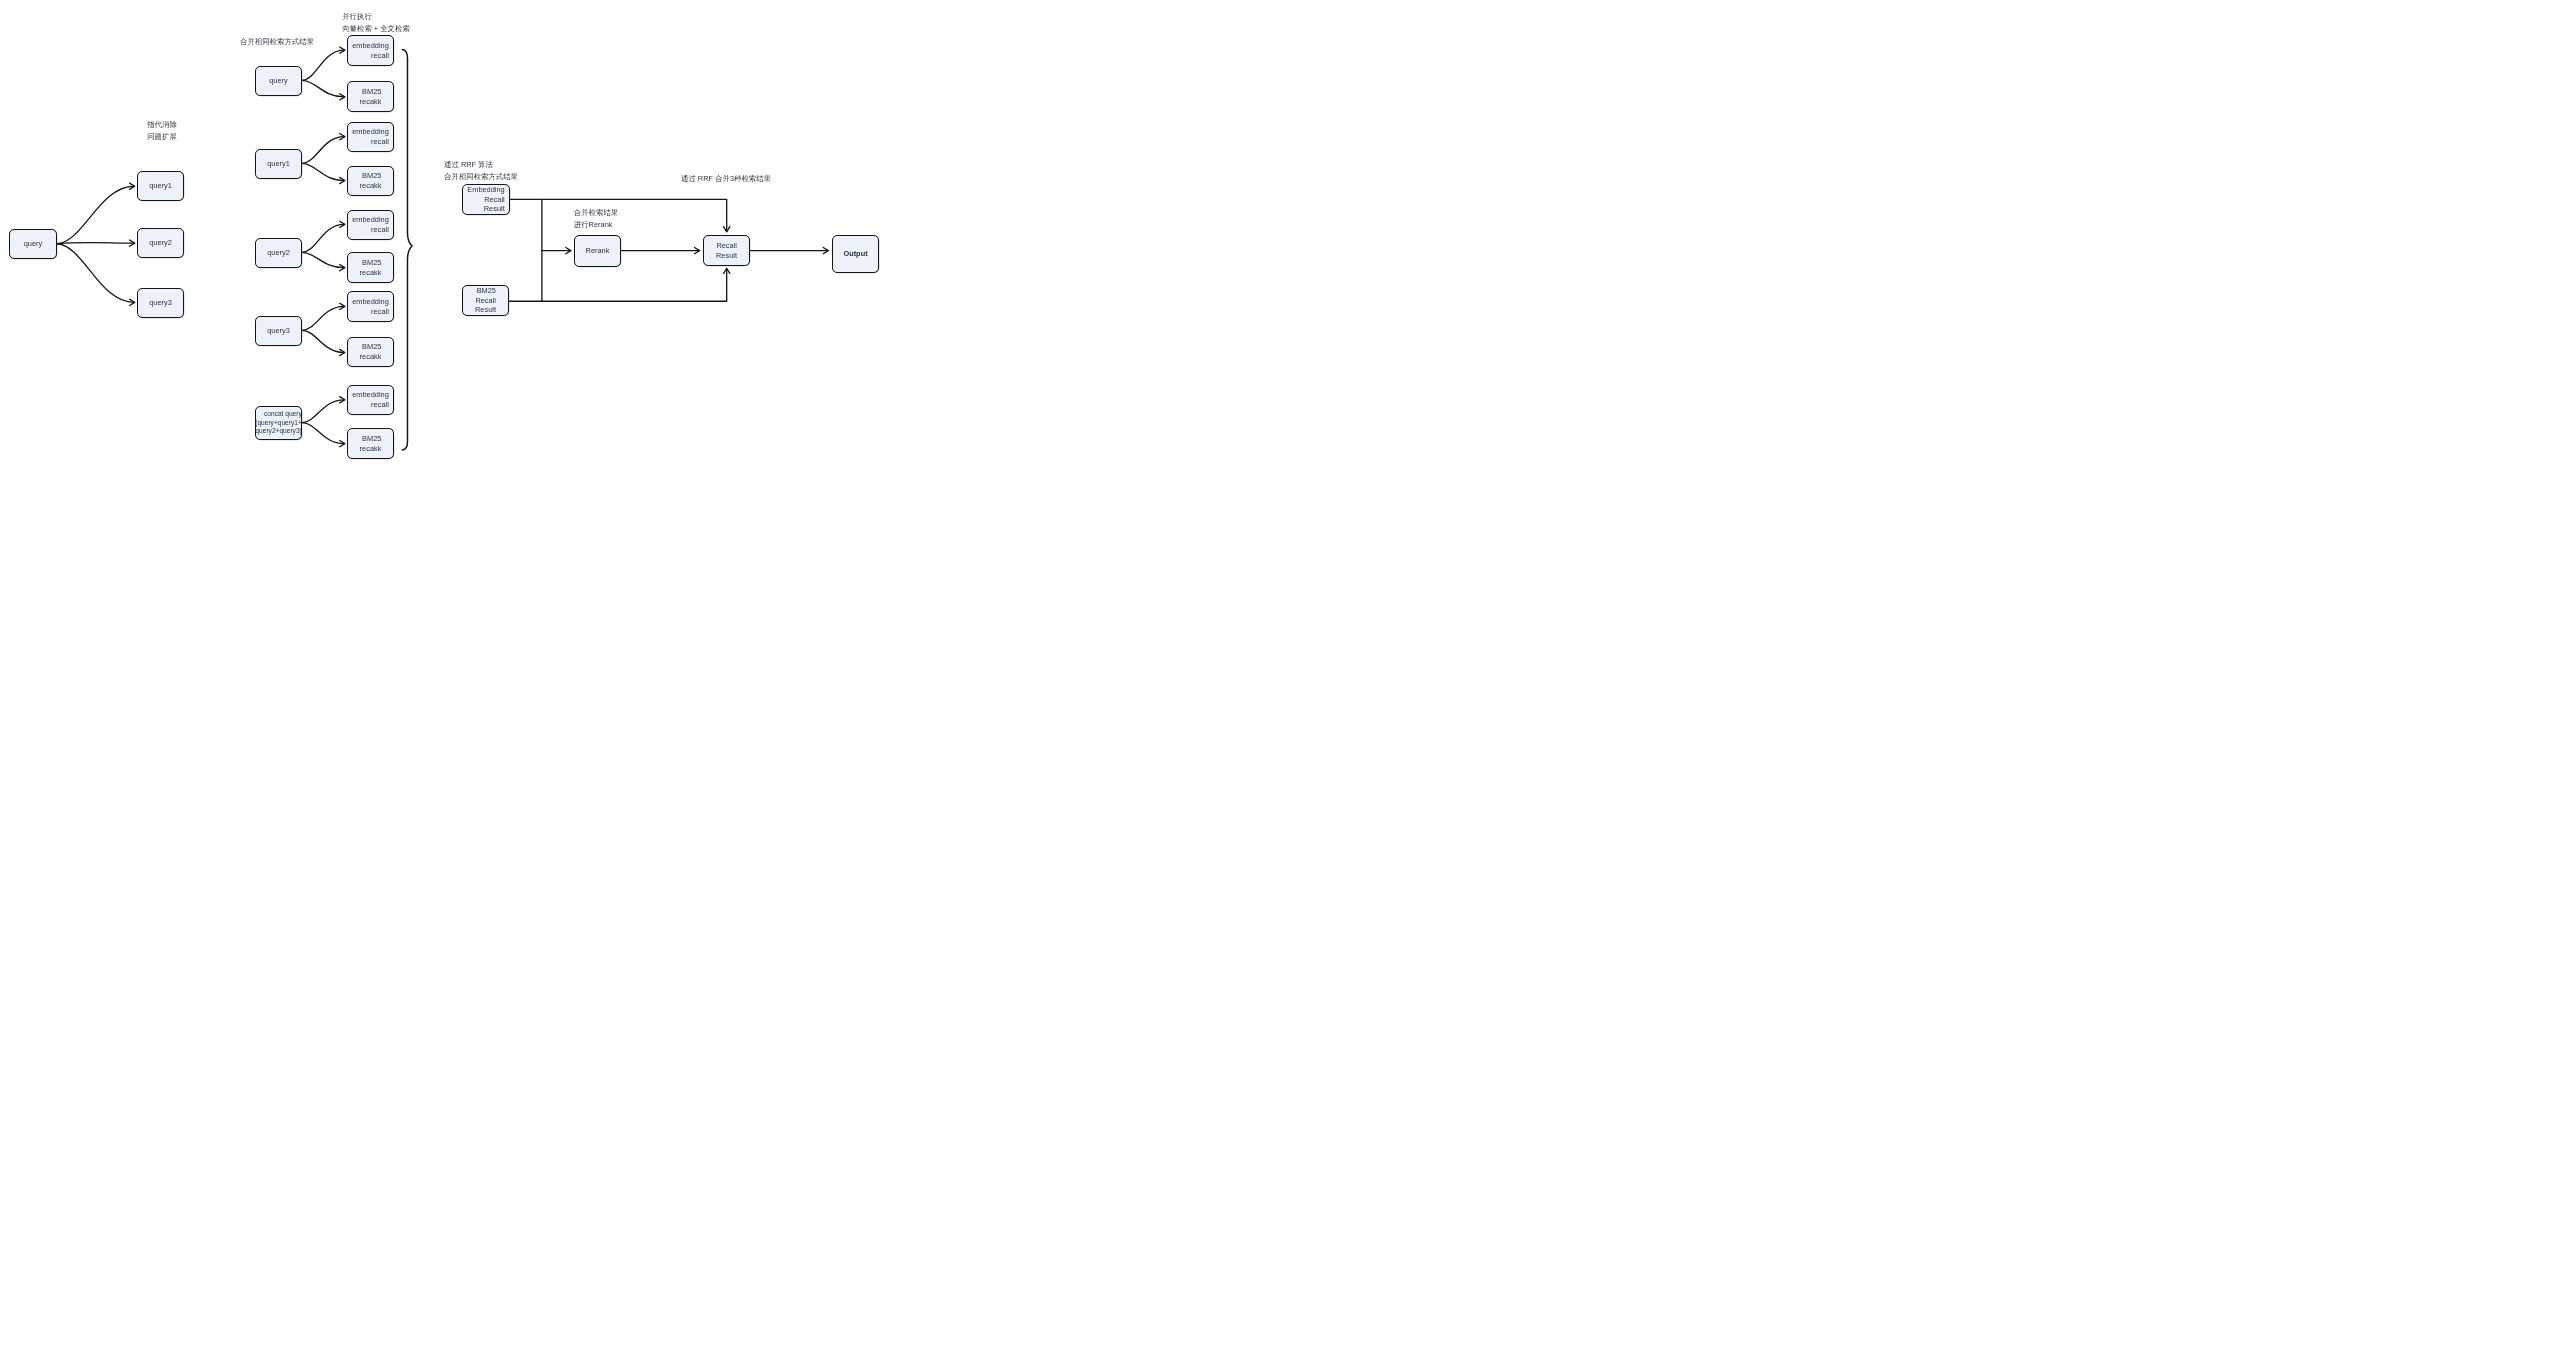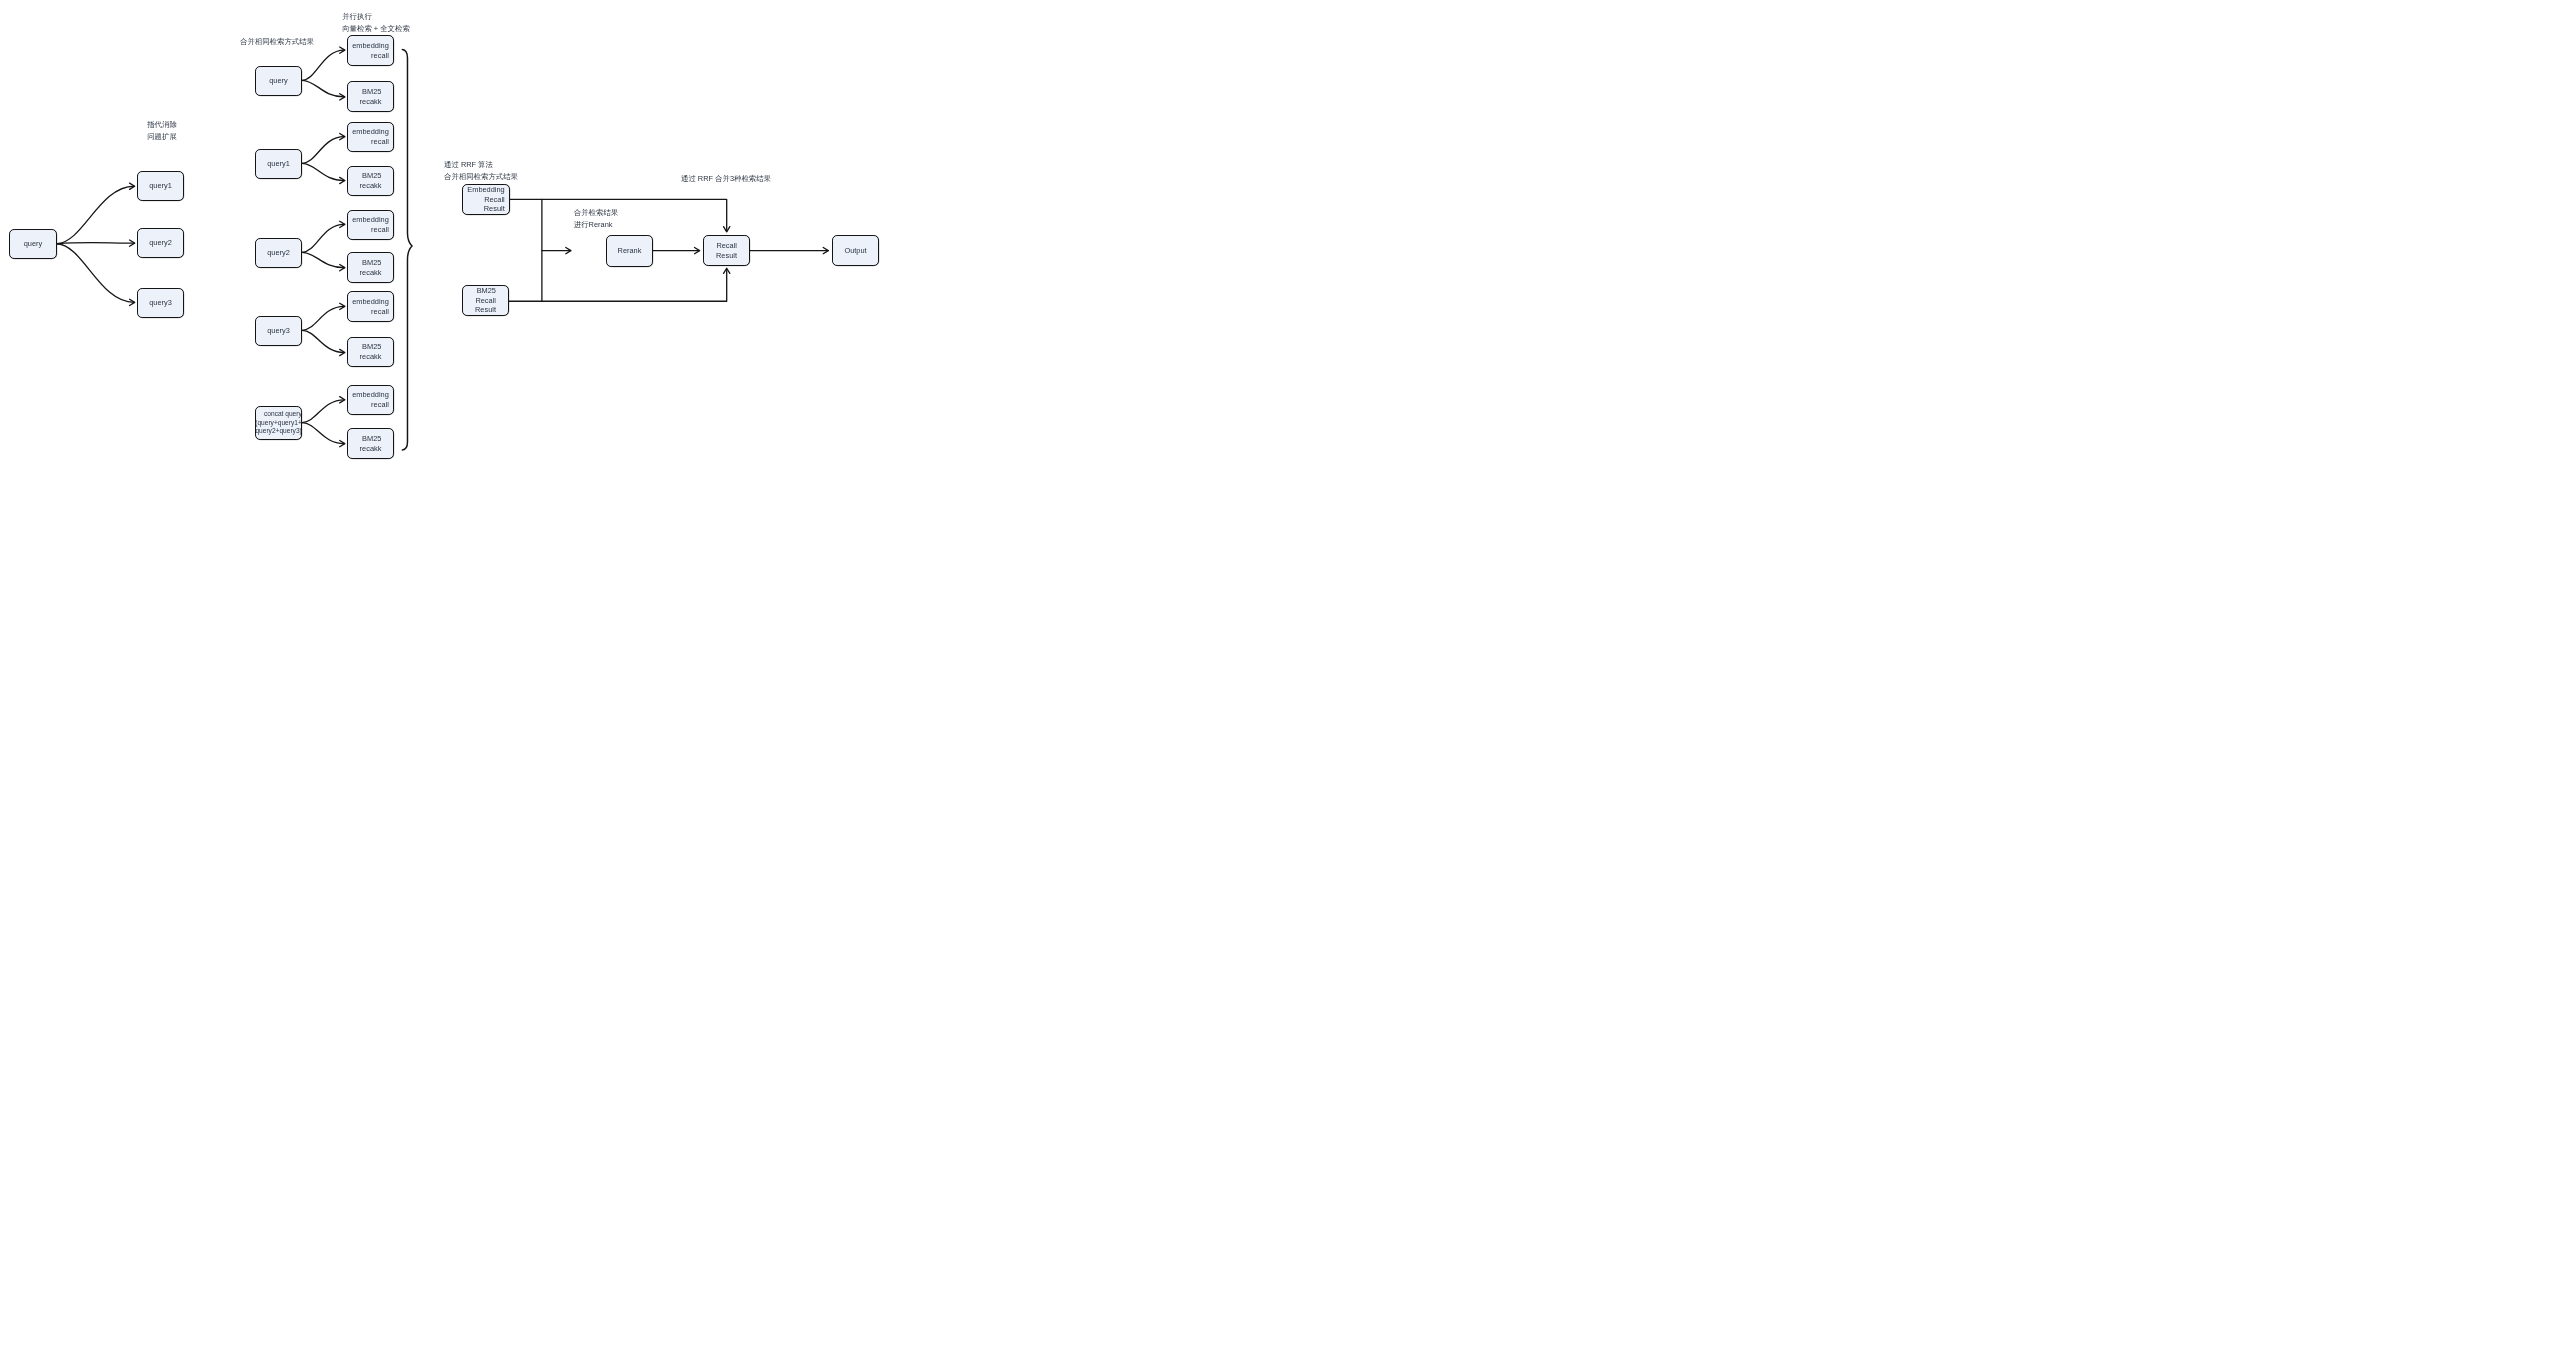--- a/index.html
+++ b/index.html
@@ -107,24 +107,24 @@
       <div class="node" style="left: 347px; top: 385px; width: 47px; height: 30px;">embedding
 recall</div>
       <div class="node" style="left: 347px; top: 428px; width: 47px; height: 31px;">BM25
 recakk</div>
       <div class="node" style="left: 462px; top: 184px; width: 48px; height: 31px;">Embedding
 Recall
 Result</div>
       <div class="node" style="left: 462px; top: 285px; width: 47px; height: 31px;">BM25
 Recall
 Result</div>
-      <div class="node" style="left: 606px; top: 235px; width: 47px; height: 32px;">Rerank</div>
+      <div class="node" style="left: 574px; top: 235px; width: 47px; height: 32px;">Rerank</div>
       <div class="node" style="left: 703px; top: 235px; width: 47px; height: 31px;">Recall
 Result</div>
-      <div class="node" style="left: 832px; top: 235px; width: 47px; height: 31px;">Output</div>
+      <div class="node" style="left: 832px; top: 235px; width: 47px; height: 38px; font-weight: bold;">Output</div>
     </div>
   <div>
       <div class="annot" style="left: 277px; top: 42px;">合并相同检索方式结果</div>
       <div class="annot" style="left: 376px; top: 23px;">并行执行
 向量检索 + 全文检索</div>
       <div class="annot" style="left: 162px; top: 131px;">指代消除
 问题扩展</div>
       <div class="annot" style="left: 481px; top: 171px;">通过 RRF 算法
 合并相同检索方式结果</div>
       <div class="annot" style="left: 596px; top: 219px;">合并检索结果

